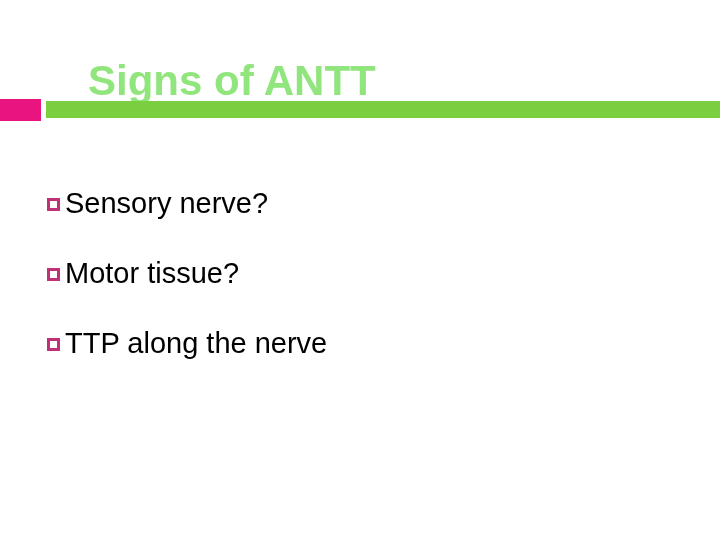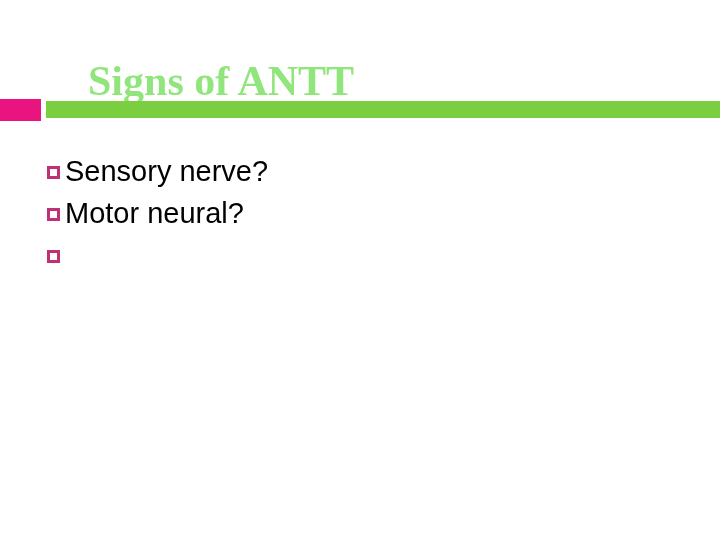--- a/index.html
+++ b/index.html
@@ -15,21 +15,20 @@
     font-family: "Liberation Sans", sans-serif;
   }
   .slide-title {
     position: absolute;
     left: 88px;
     top: 29px;
     font-size: 42px;
     line-height: 1.15;
     color: var(--title_green, #90e57c);
     white-space: nowrap;
-    font-family: Liberation Serif, serif;
   }
   .accent-pink-block {
     position: absolute;
     left: 0;
     top: 99px;
     width: 41px;
     height: 22px;
     background: var(--accent_pink, #e9147f);
   }
   .divider-green-bar {
@@ -46,20 +45,21 @@
     top: 152px;
     width: 610px;
   }
   .bullet-item {
     position: relative;
     padding-left: 18px;
     font-size: 29px;
     line-height: 38px;
     margin-bottom: 4px;
     color: var(--text, #000000);
+    margin-top: 32px;
   }
   .bullet-square {
     position: absolute;
     left: 0;
     top: 14px;
     width: 13px;
     height: 13px;
     box-sizing: border-box;
     border: 3px solid var(--bullet_pink, #c03077);
     background: var(--background, #ffffff);
@@ -78,22 +78,23 @@
 
   <div class="bullet-list">
 
     <div class="bullet-item">
       <span class="bullet-square"></span>
       <span>Sensory nerve?</span>
     </div>
 
     <div class="bullet-item">
       <span class="bullet-square"></span>
-      <span>Motor neural?</span>
+      <span>Motor tissue?</span>
     </div>
 
 
     <div class="bullet-item">
       <span class="bullet-square"></span>
+      <span>TTP along the nerve</span>
     </div>
 
   </div>
 </div>
 
 </body></html>

